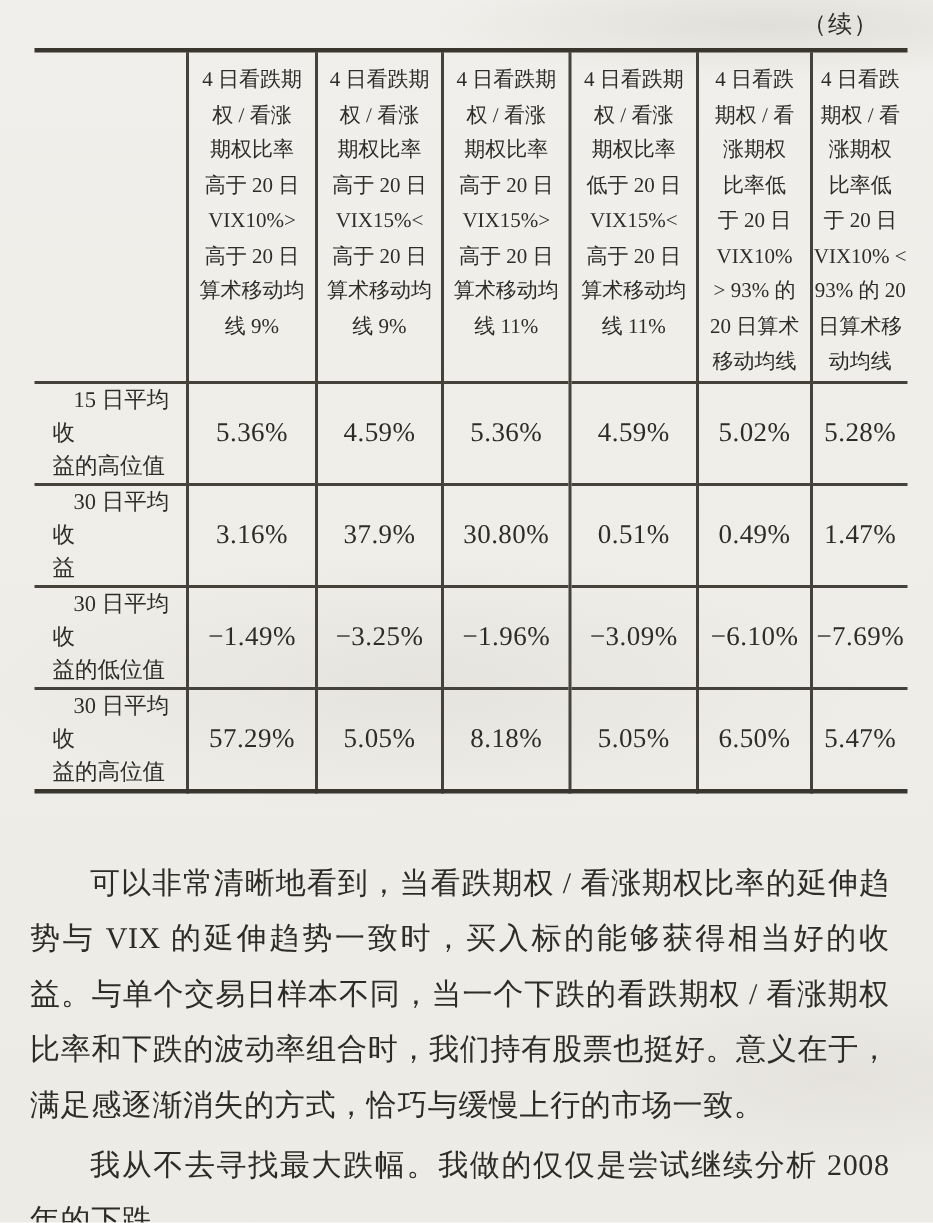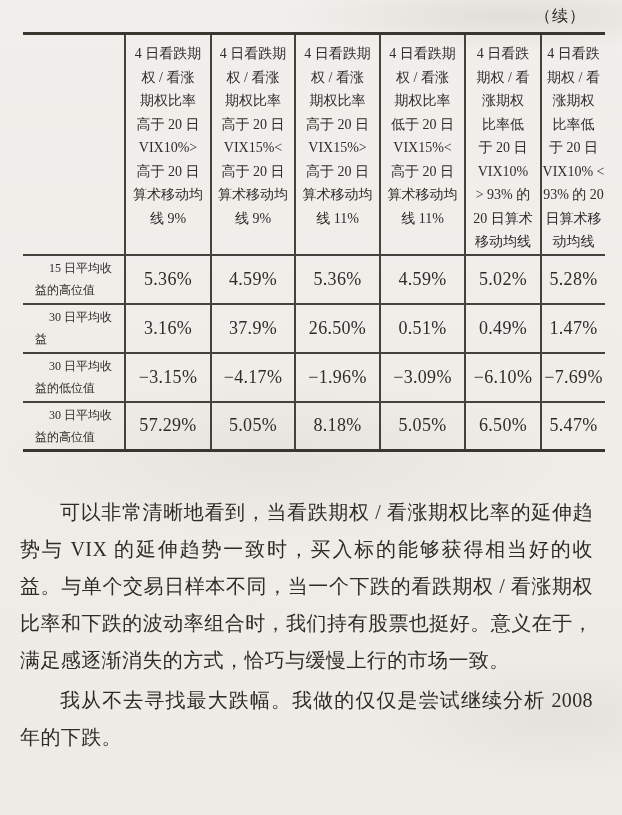--- a/index.html
+++ b/index.html
@@ -45,21 +45,21 @@
   .hcell{
     font-size:14px;
     line-height:23.5px;
     text-align:center;
     white-space:pre-line;
     padding-top:7px !important;
   }
 
   .tbl tr.data{height:49px;}
   .rlabel{
-    font-size:12px;
+    font-size:15px;
     line-height:22px;
     white-space:pre-line;
     text-align:left;
     padding-left:12px !important;
     text-indent:14px;
     vertical-align:middle;
   }
   .val{
     font-size:18px;
     text-align:center;
@@ -161,31 +161,31 @@
         <td class="val bl">4.59%</td>
         <td class="val bl">5.02%</td>
         <td class="val bl">5.28%</td>
       </tr>
 
       <tr class="data">
         <td class="rlabel">30 日平均收
 益</td>
         <td class="val bl">3.16%</td>
         <td class="val bl">37.9%</td>
-        <td class="val bl">26.50%</td>
+        <td class="val bl">30.80%</td>
         <td class="val bl">0.51%</td>
         <td class="val bl">0.49%</td>
         <td class="val bl">1.47%</td>
       </tr>
 
       <tr class="data">
         <td class="rlabel">30 日平均收
 益的低位值</td>
-        <td class="val bl">−3.15%</td>
-        <td class="val bl">−4.17%</td>
+        <td class="val bl">−1.49%</td>
+        <td class="val bl">−3.25%</td>
         <td class="val bl">−1.96%</td>
         <td class="val bl">−3.09%</td>
         <td class="val bl">−6.10%</td>
         <td class="val bl">−7.69%</td>
       </tr>
 
       <tr class="data">
         <td class="rlabel">30 日平均收
 益的高位值</td>
         <td class="val bl">57.29%</td>

